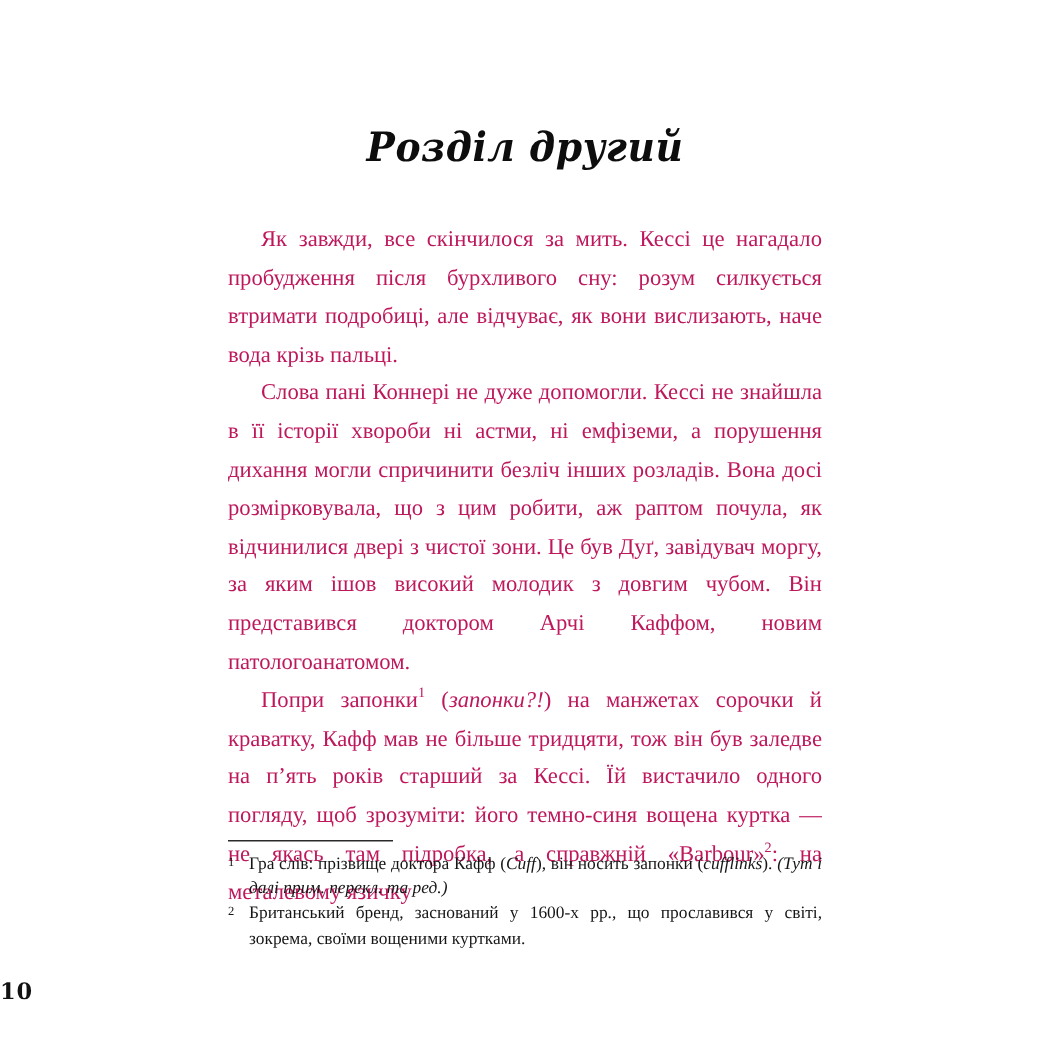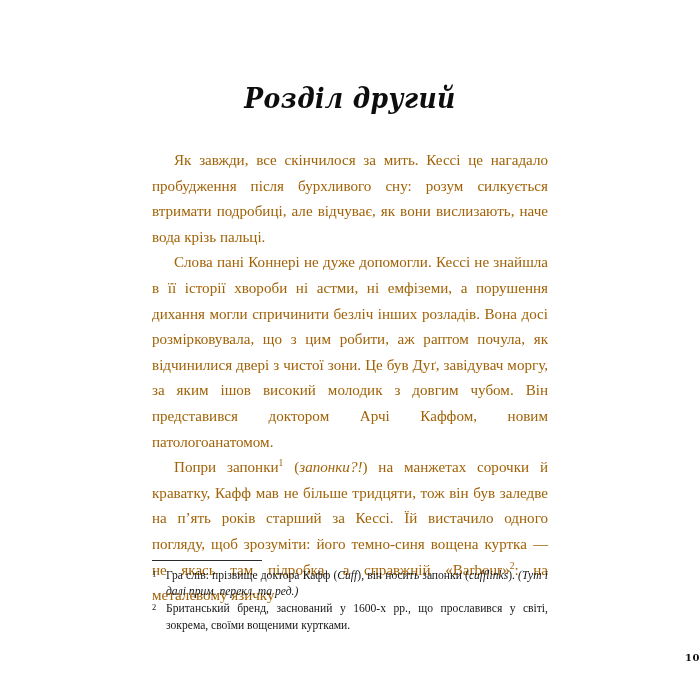--- a/index.html
+++ b/index.html
@@ -62,21 +62,21 @@
     width: 396px;
   }
 
   .body-copy p {
     margin: 0;
     text-align: justify;
     text-justify: inter-word;
     font-size: 15.1px;
     line-height: 25.6px;
     text-indent: 22px;
-    color: #a16207;
+    color: #be185d;
     hyphens: manual;
   }
 
   sup.fn-ref {
     font-size: 9.5px;
     line-height: 0;
     vertical-align: super;
   }
 
   .ital {
@@ -123,24 +123,24 @@
     flex: 1 1 auto;
     text-align: justify;
   }
 
   
   .folio {
     position: absolute;
     left: 0;
     top: 652px;
     width: 700px;
-    text-align: right;
+    text-align: left;
     font-family: "DejaVu Serif", "Liberation Serif", serif;
     font-weight: 700;
-    font-size: 10px;
+    font-size: 15px;
     letter-spacing: 0.5px;
     color: #121212;
   }
 </style>
 </head>
 <body>
 
 <div class="page" style="background: rgb(255, 255, 255); color: rgb(19, 19, 19);">
 
   <div class="text-block">

